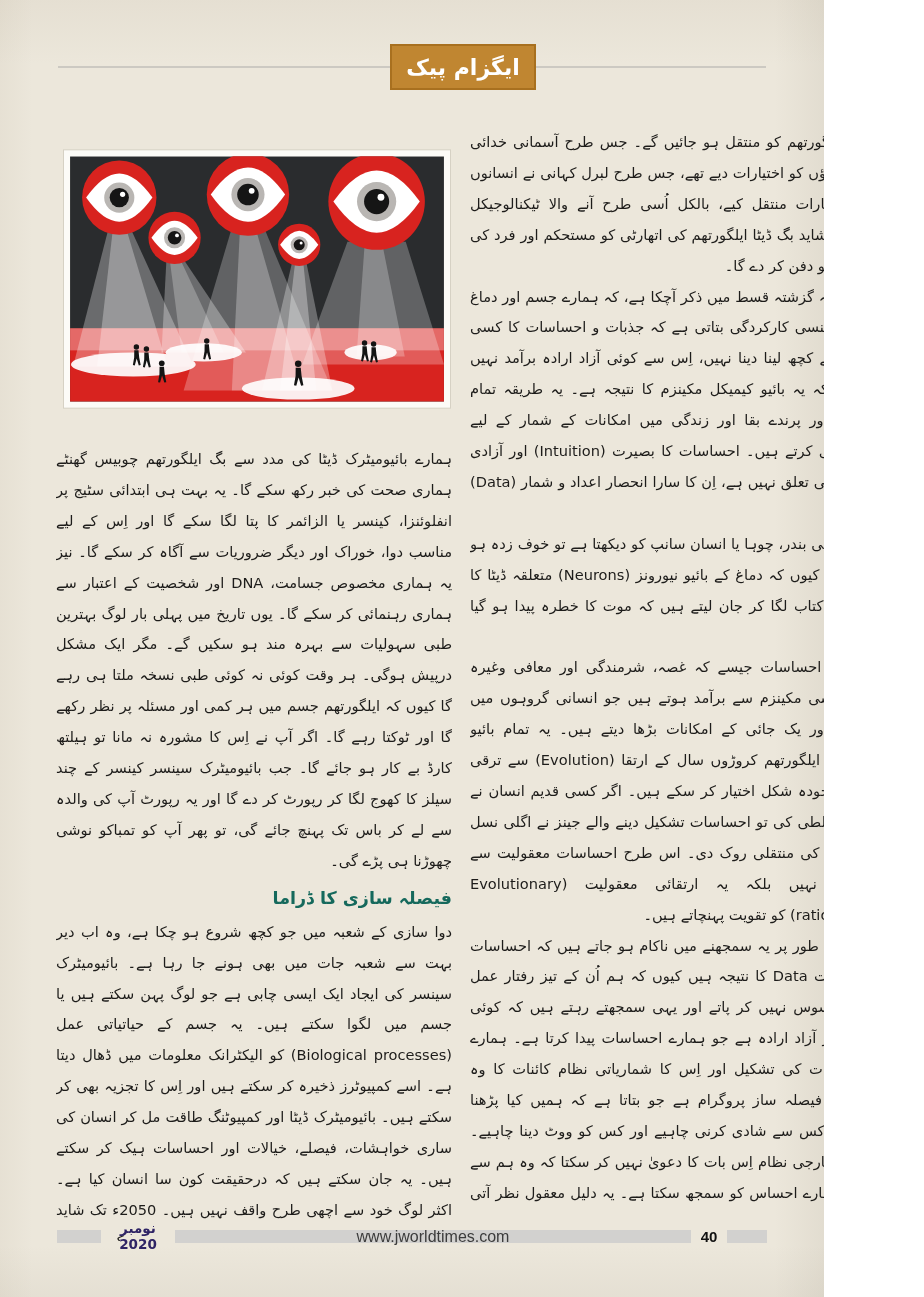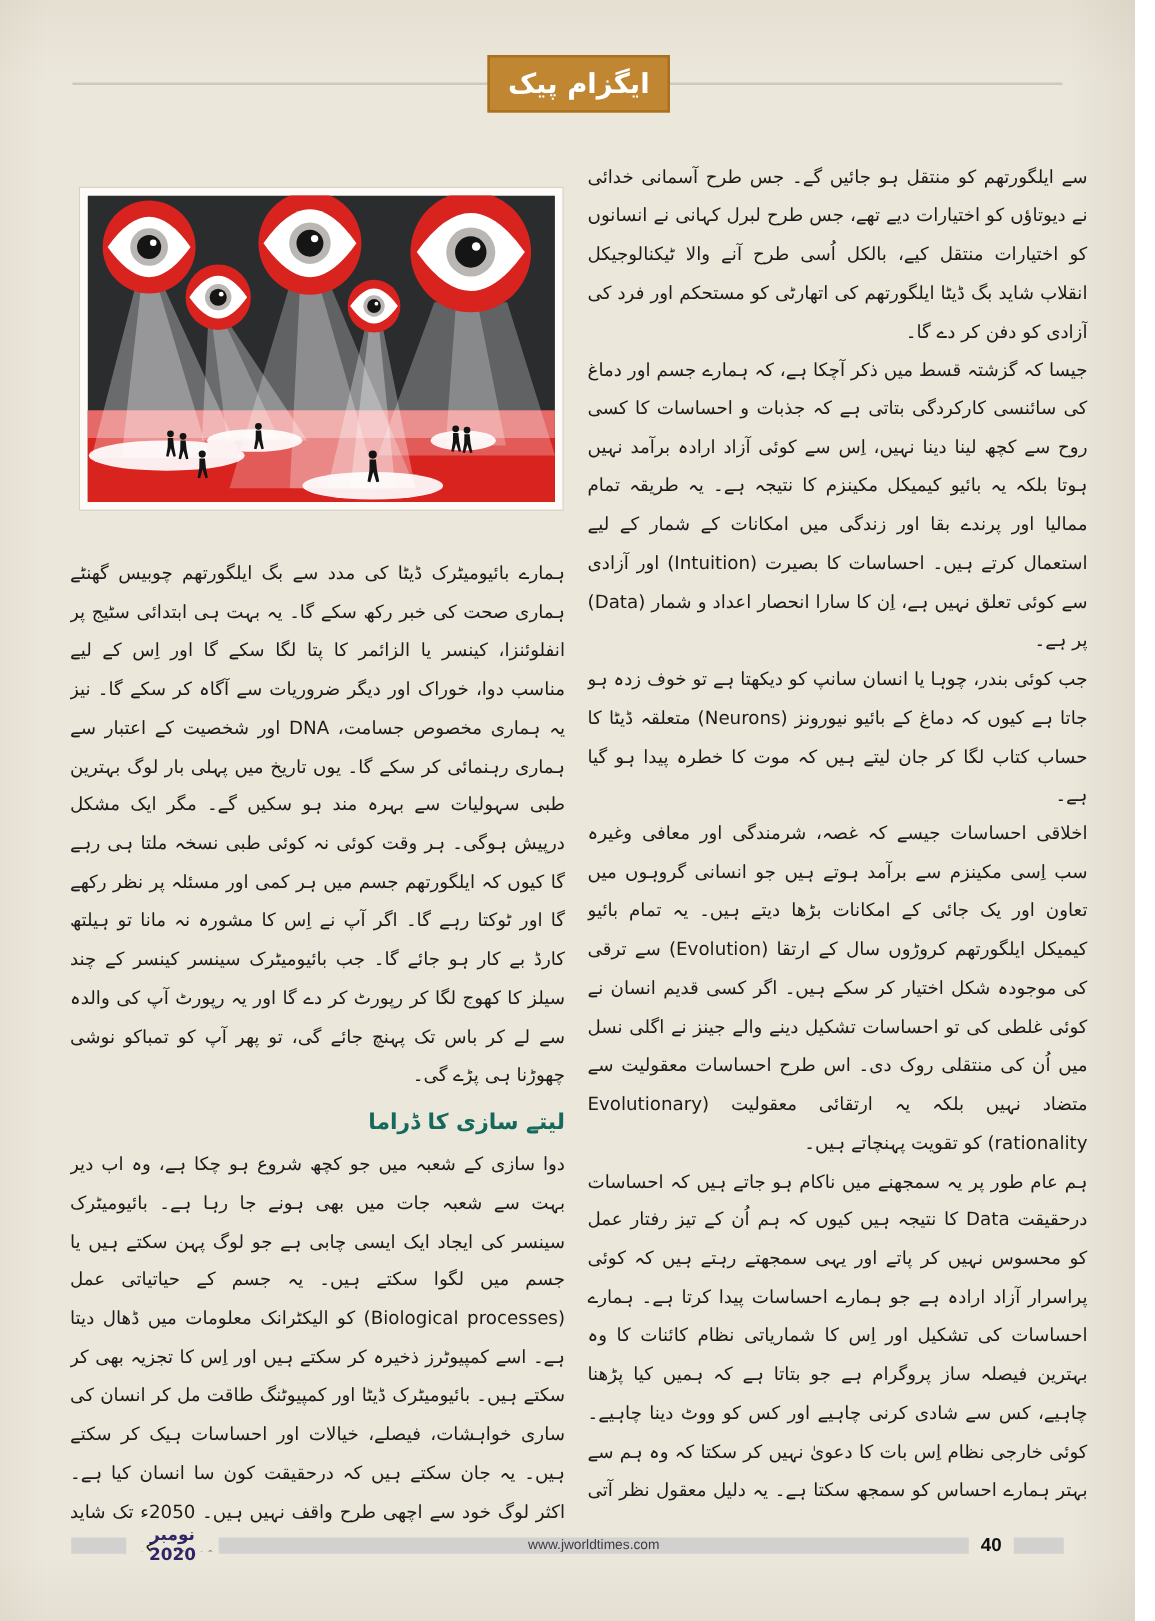--- a/index.html
+++ b/index.html
@@ -1,18 +1,18 @@
 <!DOCTYPE html>
 <html lang="ur"><head>
 <meta charset="utf-8">
 <style>
   html,body{margin:0;padding:0;}
   .page{
     position:relative;
-    width:908px;height:1297px;
+    width:824px;height:1297px;
     background:#ece7db;
     background-image:
       linear-gradient(to right, rgba(120,100,70,0.05), rgba(0,0,0,0) 4%, rgba(0,0,0,0) 94%, rgba(90,80,60,0.07)),
       linear-gradient(to bottom, rgba(120,100,70,0.06), rgba(0,0,0,0) 5%, rgba(0,0,0,0) 96%, rgba(90,80,60,0.05));
     overflow:hidden;
     font-family:"DejaVu Sans", sans-serif;
     color:#222;
   }
   
   .header-rule{
@@ -58,21 +58,21 @@
   }
   .fbar{background:#d2d1cf;height:13px;}
   .fbar.small-left{width:44px;}
   .fbar.small-right{width:40px;}
   .fbar.main{flex:1;display:flex;align-items:center;justify-content:center;}
   .footer .date{
     width:74px;text-align:center;direction:rtl;
     color:#2f2465;font-size:13.5px;font-weight:bold;line-height:16px;
   }
   .footer .site{
-    color:#3c3c3c;font-size:11px;line-height:13px;
+    color:#3c3c3c;font-size:16px;line-height:13px;
     font-family:"Liberation Sans", sans-serif;
   }
   .footer .pageno{
     width:36px;text-align:center;color:#111;font-size:15px;font-weight:bold;
     font-family:"Liberation Sans", sans-serif;
   }
 </style>
 </head>
 <body>
 
@@ -178,21 +178,21 @@
     <p>سے ایلگورتھم کو منتقل ہو جائیں گے۔ جس طرح آسمانی خدائی نے دیوتاؤں کو اختیارات دیے تھے، جس طرح لبرل کہانی نے انسانوں کو اختیارات منتقل کیے، بالکل اُسی طرح آنے والا ٹیکنالوجیکل انقلاب شاید بگ ڈیٹا ایلگورتھم کی اتھارٹی کو مستحکم اور فرد کی آزادی کو دفن کر دے گا۔</p>
     <p>جیسا کہ گزشتہ قسط میں ذکر آچکا ہے، کہ ہمارے جسم اور دماغ کی سائنسی کارکردگی بتاتی ہے کہ جذبات و احساسات کا کسی روح سے کچھ لینا دینا نہیں، اِس سے کوئی آزاد ارادہ برآمد نہیں ہوتا بلکہ یہ بائیو کیمیکل مکینزم کا نتیجہ ہے۔ یہ طریقہ تمام ممالیا اور پرندے بقا اور زندگی میں امکانات کے شمار کے لیے استعمال کرتے ہیں۔ احساسات کا بصیرت (Intuition) اور آزادی سے کوئی تعلق نہیں ہے، اِن کا سارا انحصار اعداد و شمار (Data) پر ہے۔</p>
     <p>جب کوئی بندر، چوہا یا انسان سانپ کو دیکھتا ہے تو خوف زدہ ہو جاتا ہے کیوں کہ دماغ کے بائیو نیورونز (Neurons) متعلقہ ڈیٹا کا حساب کتاب لگا کر جان لیتے ہیں کہ موت کا خطرہ پیدا ہو گیا ہے۔</p>
     <p>اخلاقی احساسات جیسے کہ غصہ، شرمندگی اور معافی وغیرہ سب اِسی مکینزم سے برآمد ہوتے ہیں جو انسانی گروہوں میں تعاون اور یک جائی کے امکانات بڑھا دیتے ہیں۔ یہ تمام بائیو کیمیکل ایلگورتھم کروڑوں سال کے ارتقا (Evolution) سے ترقی کی موجودہ شکل اختیار کر سکے ہیں۔ اگر کسی قدیم انسان نے کوئی غلطی کی تو احساسات تشکیل دینے والے جینز نے اگلی نسل میں اُن کی منتقلی روک دی۔ اس طرح احساسات معقولیت سے متضاد نہیں بلکہ یہ ارتقائی معقولیت (Evolutionary rationality) کو تقویت پہنچاتے ہیں۔</p>
     <p>ہم عام طور پر یہ سمجھنے میں ناکام ہو جاتے ہیں کہ احساسات درحقیقت Data کا نتیجہ ہیں کیوں کہ ہم اُن کے تیز رفتار عمل کو محسوس نہیں کر پاتے اور یہی سمجھتے رہتے ہیں کہ کوئی پراسرار آزاد ارادہ ہے جو ہمارے احساسات پیدا کرتا ہے۔ ہمارے احساسات کی تشکیل اور اِس کا شماریاتی نظام کائنات کا وہ بہترین فیصلہ ساز پروگرام ہے جو بتاتا ہے کہ ہمیں کیا پڑھنا چاہیے، کس سے شادی کرنی چاہیے اور کس کو ووٹ دینا چاہیے۔ کوئی خارجی نظام اِس بات کا دعویٰ نہیں کر سکتا کہ وہ ہم سے بہتر ہمارے احساس کو سمجھ سکتا ہے۔ یہ دلیل معقول نظر آتی ہے کہ کوئی خارجی قوت ہماری خواہشات اور ارادوں کو نہیں جان سکتی، یہی ہمارا آزاد ارادہ ہے۔ اِسی دلیل کی بنیاد پر لبرلزم لوگوں کی اِس ذہن سازی میں حق بجانب ہے کہ وہ کسی مذہبی پیشوا اور سیاسی مداری (Apparatchik) کے بجائے اپنے دل کی سنیں۔ تاہم جلد کمپیوٹر ایلگورتھم انسان کی نسبت اِن احساسات کا حساب کتاب زیادہ بہتر کر سکیں گے اور زیادہ بہتر مشورے دے سکیں گے۔ لبرلزم کا آزاد ارادہ ایک دیومالائیت (Mythology) بن کر رہ جائے گا اور اِس کے عملی فوائد شاید باقی نہ رہیں۔</p>
 
   </div>
 
   <div class="urdu col-second">
     <p>ہمارے بائیومیٹرک ڈیٹا کی مدد سے بگ ایلگورتھم چوبیس گھنٹے ہماری صحت کی خبر رکھ سکے گا۔ یہ بہت ہی ابتدائی سٹیج پر انفلوئنزا، کینسر یا الزائمر کا پتا لگا سکے گا اور اِس کے لیے مناسب دوا، خوراک اور دیگر ضروریات سے آگاہ کر سکے گا۔ نیز یہ ہماری مخصوص جسامت، DNA اور شخصیت کے اعتبار سے ہماری رہنمائی کر سکے گا۔ یوں تاریخ میں پہلی بار لوگ بہترین طبی سہولیات سے بہرہ مند ہو سکیں گے۔ مگر ایک مشکل درپیش ہوگی۔ ہر وقت کوئی نہ کوئی طبی نسخہ ملتا ہی رہے گا کیوں کہ ایلگورتھم جسم میں ہر کمی اور مسئلہ پر نظر رکھے گا اور ٹوکتا رہے گا۔ اگر آپ نے اِس کا مشورہ نہ مانا تو ہیلتھ کارڈ بے کار ہو جائے گا۔ جب بائیومیٹرک سینسر کینسر کے چند سیلز کا کھوج لگا کر رپورٹ کر دے گا اور یہ رپورٹ آپ کی والدہ سے لے کر باس تک پہنچ جائے گی، تو پھر آپ کو تمباکو نوشی چھوڑنا ہی پڑے گی۔</p>
-    <h2 class="section-heading">لیتے سازی کا ڈراما</h2>
+    <h2 class="section-heading">فیصلہ سازی کا ڈراما</h2>
     <p>دوا سازی کے شعبہ میں جو کچھ شروع ہو چکا ہے، وہ اب دیر بہت سے شعبہ جات میں بھی ہونے جا رہا ہے۔ بائیومیٹرک سینسر کی ایجاد ایک ایسی چابی ہے جو لوگ پہن سکتے ہیں یا جسم میں لگوا سکتے ہیں۔ یہ جسم کے حیاتیاتی عمل (Biological processes) کو الیکٹرانک معلومات میں ڈھال دیتا ہے۔ اسے کمپیوٹرز ذخیرہ کر سکتے ہیں اور اِس کا تجزیہ بھی کر سکتے ہیں۔ بائیومیٹرک ڈیٹا اور کمپیوٹنگ طاقت مل کر انسان کی ساری خواہشات، فیصلے، خیالات اور احساسات ہیک کر سکتے ہیں۔ یہ جان سکتے ہیں کہ درحقیقت کون سا انسان کیا ہے۔ اکثر لوگ خود سے اچھی طرح واقف نہیں ہیں۔ 2050ء تک شاید ایلگورتھم آپ کو کچھ پرکشش خواتین اور مردوں کی تصاویر دکھائے اور آپ کی آنکھوں کی جنبش کا جائزہ لے، آپ کا بلڈ پریشر نوٹ کرے اور دماغ کی حرکات سمجھے اور پانچ منٹ میں آپ کی پسند آپ کے سامنے پیش کر دے۔ یوں آپ کو بہت سی بورنگ صحبتوں سے بچا لے۔ اگر آپ اِس سے بچنا چاہیں گے تب بھی آپ ایمیزون، علی بابا اور سیکرٹ پولیس سے نہیں چھپ سکیں گے۔ جوں ہی آپ ویب استعمال کریں گے، YouTube دیکھیں گے یا سوشل میڈیا پر فیڈ پڑھیں گے، ایلگورتھم بہت باریکی سے آپ کا جائزہ لے گا، تجزیہ کرے گا اور کوکا کولا والوں کو بتا دے گا کہ صارف کو ٹھنڈے مشروب کی ضرورت ہے۔ اِس قسم کی معلومات کی قدر و قیمت اربوں ڈالر تک جائے گی۔ جو لوگ خوشی خوشی ایلگورتھم کی نگرانی قبول کر لیں گے، وہ اچھے مشورے حاصل کر سکیں گے، بہترین فیصلے کر سکیں گے۔ اِس کے لیے یہ زیادہ بہتر ہوگا کہ اپنی خواہش ایلگورتھم کو بتانے کے بجائے اُسے ہی مشورہ دینے کا موقع دیں کیوں کہ وہ آپ کا تجزیہ آپ سے بہتر کر سکے گا۔</p>
 
   </div>
 
   <div class="footer">
     <div class="fbar small-left"></div>
     <div class="date">نومبر 2020</div>
     <div class="fbar main">
       <span class="site">www.jworldtimes.com</span>
     </div>

